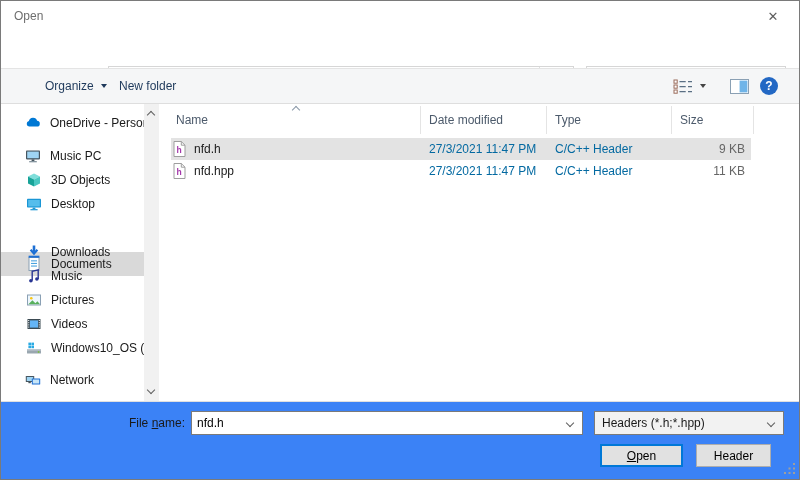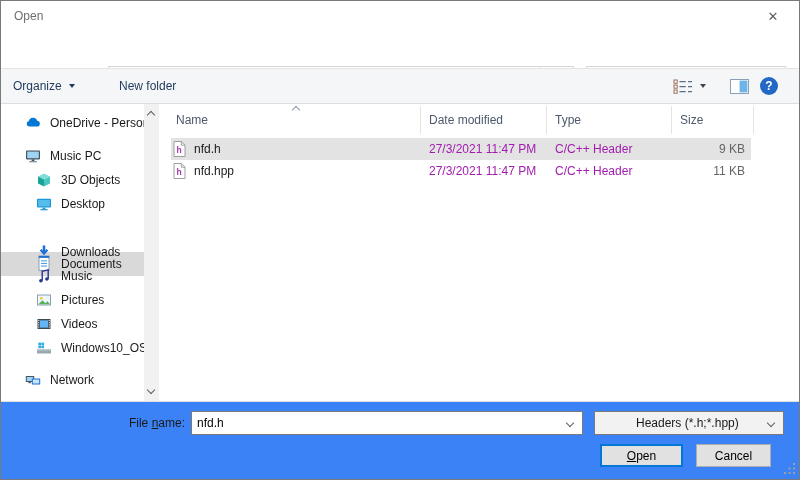--- a/index.html
+++ b/index.html
@@ -33,38 +33,38 @@
   .addr-refresh{width:33px;align-self:stretch;display:flex;align-items:center;justify-content:center;}
   .searchbox{position:absolute;left:585px;top:35px;width:200px;height:27px;
     border:1px solid #d6d6d6;background:#fff;display:flex;align-items:center;padding-left:9px;}
   .searchbox input{border:none;outline:none;flex:1;font:12px "Liberation Sans","DejaVu Sans",sans-serif;
     margin-left:9px;color:#1a1a1a;background:transparent;}
   .searchbox input::placeholder{color:#757575;opacity:1;}
   
   .toolbar{position:absolute;top:67px;left:0;right:0;height:36px;background:#f5f6f7;
     border-top:1px solid #e4e4e4;border-bottom:1px solid #dedede;}
   .tb-item{position:absolute;top:0;height:34px;display:flex;align-items:center;color:#1e395b;}
-  .tb-organize{left:12px;align-items:center;}
+  .tb-organize{left:44px;align-items:center;}
   .tb-newfolder{left:118px;}
   .caret{width:0;height:0;border-left:3.5px solid transparent;border-right:3.5px solid transparent;
     border-top:4px solid #1e395b;margin-left:7px;display:inline-block;}
   .caret.dark{border-top-color:#444;}
   .tb-views{left:672px;}
   .tb-pane{left:729px;}
   .tb-help{left:759px;}
   .helpcircle{width:18px;height:18px;border-radius:50%;background:#2368c4;color:#fff;
     font-weight:bold;font-size:12px;text-align:center;line-height:18px;}
   
   .main{position:absolute;top:103px;left:0;width:800px;height:297px;background:#fff;}
   
   .side-item{position:absolute;left:0;width:143px;height:24px;display:flex;align-items:center;
     overflow:hidden;white-space:nowrap;}
   .side-item.selected{background:#d9d9d9;margin-top:36px;}
   .side-item.lvl1{padding-left:24px;}
-  .side-item.lvl2{padding-left:35px;}
+  .side-item.lvl2{padding-left:25px;}
   .side-icon{width:16px;height:16px;margin-right:9px;flex:none;display:flex;}
   .side-scroll{position:absolute;left:143px;top:0;width:15px;height:297px;background:#f1f1f1;}
   .scroll-arrow{position:absolute;left:4px;}
   
   .chev{width:6px;height:6px;border-right:1.3px solid #5f5f5f;border-bottom:1.3px solid #5f5f5f;
     display:inline-block;}
   .chev.down{transform:rotate(45deg);}
   .chev.up{transform:rotate(-135deg);}
   .chev.right{width:4.5px;height:4.5px;transform:rotate(-45deg);border-color:#555;}
   .chev.lite{border-color:#8a98a8;}
@@ -73,34 +73,34 @@
     grid-template-columns:254px 126px 125px 82px;align-items:center;color:#4c5a6b;}
   .col{height:100%;display:flex;align-items:center;padding-left:8px;border-right:1px solid #e4e4e4;}
   .col.name{padding-left:9px;}
   .sort-ind{position:absolute;left:126px;top:1px;}
   .file-row{position:absolute;left:170px;width:580px;height:22px;display:grid;
     grid-template-columns:250px 126px 125px 75px;align-items:center;}
   .file-row.selected{background:#e3e3e3;}
   .row1{top:34px;} .row2{top:56px;}
   .cell-name{display:flex;align-items:center;padding-left:2px;overflow:hidden;}
   .cell-name svg{margin-right:8px;flex:none;}
-  .cell-dim{color:#a21caf;padding-left:8px;}
+  .cell-dim{color:#0369a1;padding-left:8px;}
   .cell-size{color:#666;text-align:right;padding-right:2px;}
   
   .footer{position:absolute;top:400px;left:0;right:0;height:80px;background:#3b82f6;
     border-top:1px solid #e0e0e0;}
   .fn-label{position:absolute;left:106px;top:14px;width:78px;text-align:right;}
   .accel{text-decoration:underline;}
   .fn-box{position:absolute;left:190px;top:9px;width:392px;height:24px;border:1px solid #7a7a7a;
     background:#fff;display:flex;align-items:stretch;}
   .fn-box input{border:none;outline:none;flex:1;padding-left:5px;
     font:12px "Liberation Sans","DejaVu Sans",sans-serif;color:#000;background:transparent;}
   .fn-drop{width:24px;display:flex;align-items:center;justify-content:center;}
   .ft-box{position:absolute;left:593px;top:9px;width:190px;height:24px;border:1px solid #7a7a7a;
-    background:#f2f2f2;display:flex;align-items:center;padding-left:34px;}
+    background:#f2f2f2;display:flex;align-items:center;}
   .ft-box .ft-text{flex:1;padding-left:7px;}
   .ft-drop{width:24px;display:flex;align-items:center;justify-content:center;}
   .btn{position:absolute;top:42px;height:23px;background:#e1e1e1;text-align:center;
     font:12px "Liberation Sans","DejaVu Sans",sans-serif;color:#000;
     display:flex;align-items:center;justify-content:center;cursor:default;}
   .btn-open{left:599px;width:83px;border:2px solid #0078d7;}
   .btn-cancel{left:695px;width:75px;border:1px solid #adadad;}
   .grip{position:absolute;right:3px;bottom:3px;}
 </style>
 </head>
@@ -390,21 +390,21 @@
       <span class="ft-text">Headers (*.h;*.hpp)</span>
       <span class="ft-drop">
           <span class="chev down"></span>
         </span>
     </div>
 
     <div class="btn btn-open">
         <span><span class="accel">O</span><span>pen</span></span>
       </div>
     <div class="btn btn-cancel">
-        <span>Cancel</span>
+        <span>Header</span>
       </div>
 
     <span class="grip">
       <svg width="13" height="13" viewBox="0 0 13 13">
         <g fill="#9e9e9e">
           <rect x="10" y="10" width="2" height="2"></rect>
           <rect x="10" y="5.5" width="2" height="2"></rect>
             <rect x="5.5" y="10" width="2" height="2"></rect>
           <rect x="10" y="1" width="2" height="2"></rect>
             <rect x="5.5" y="5.5" width="2" height="2"></rect>

